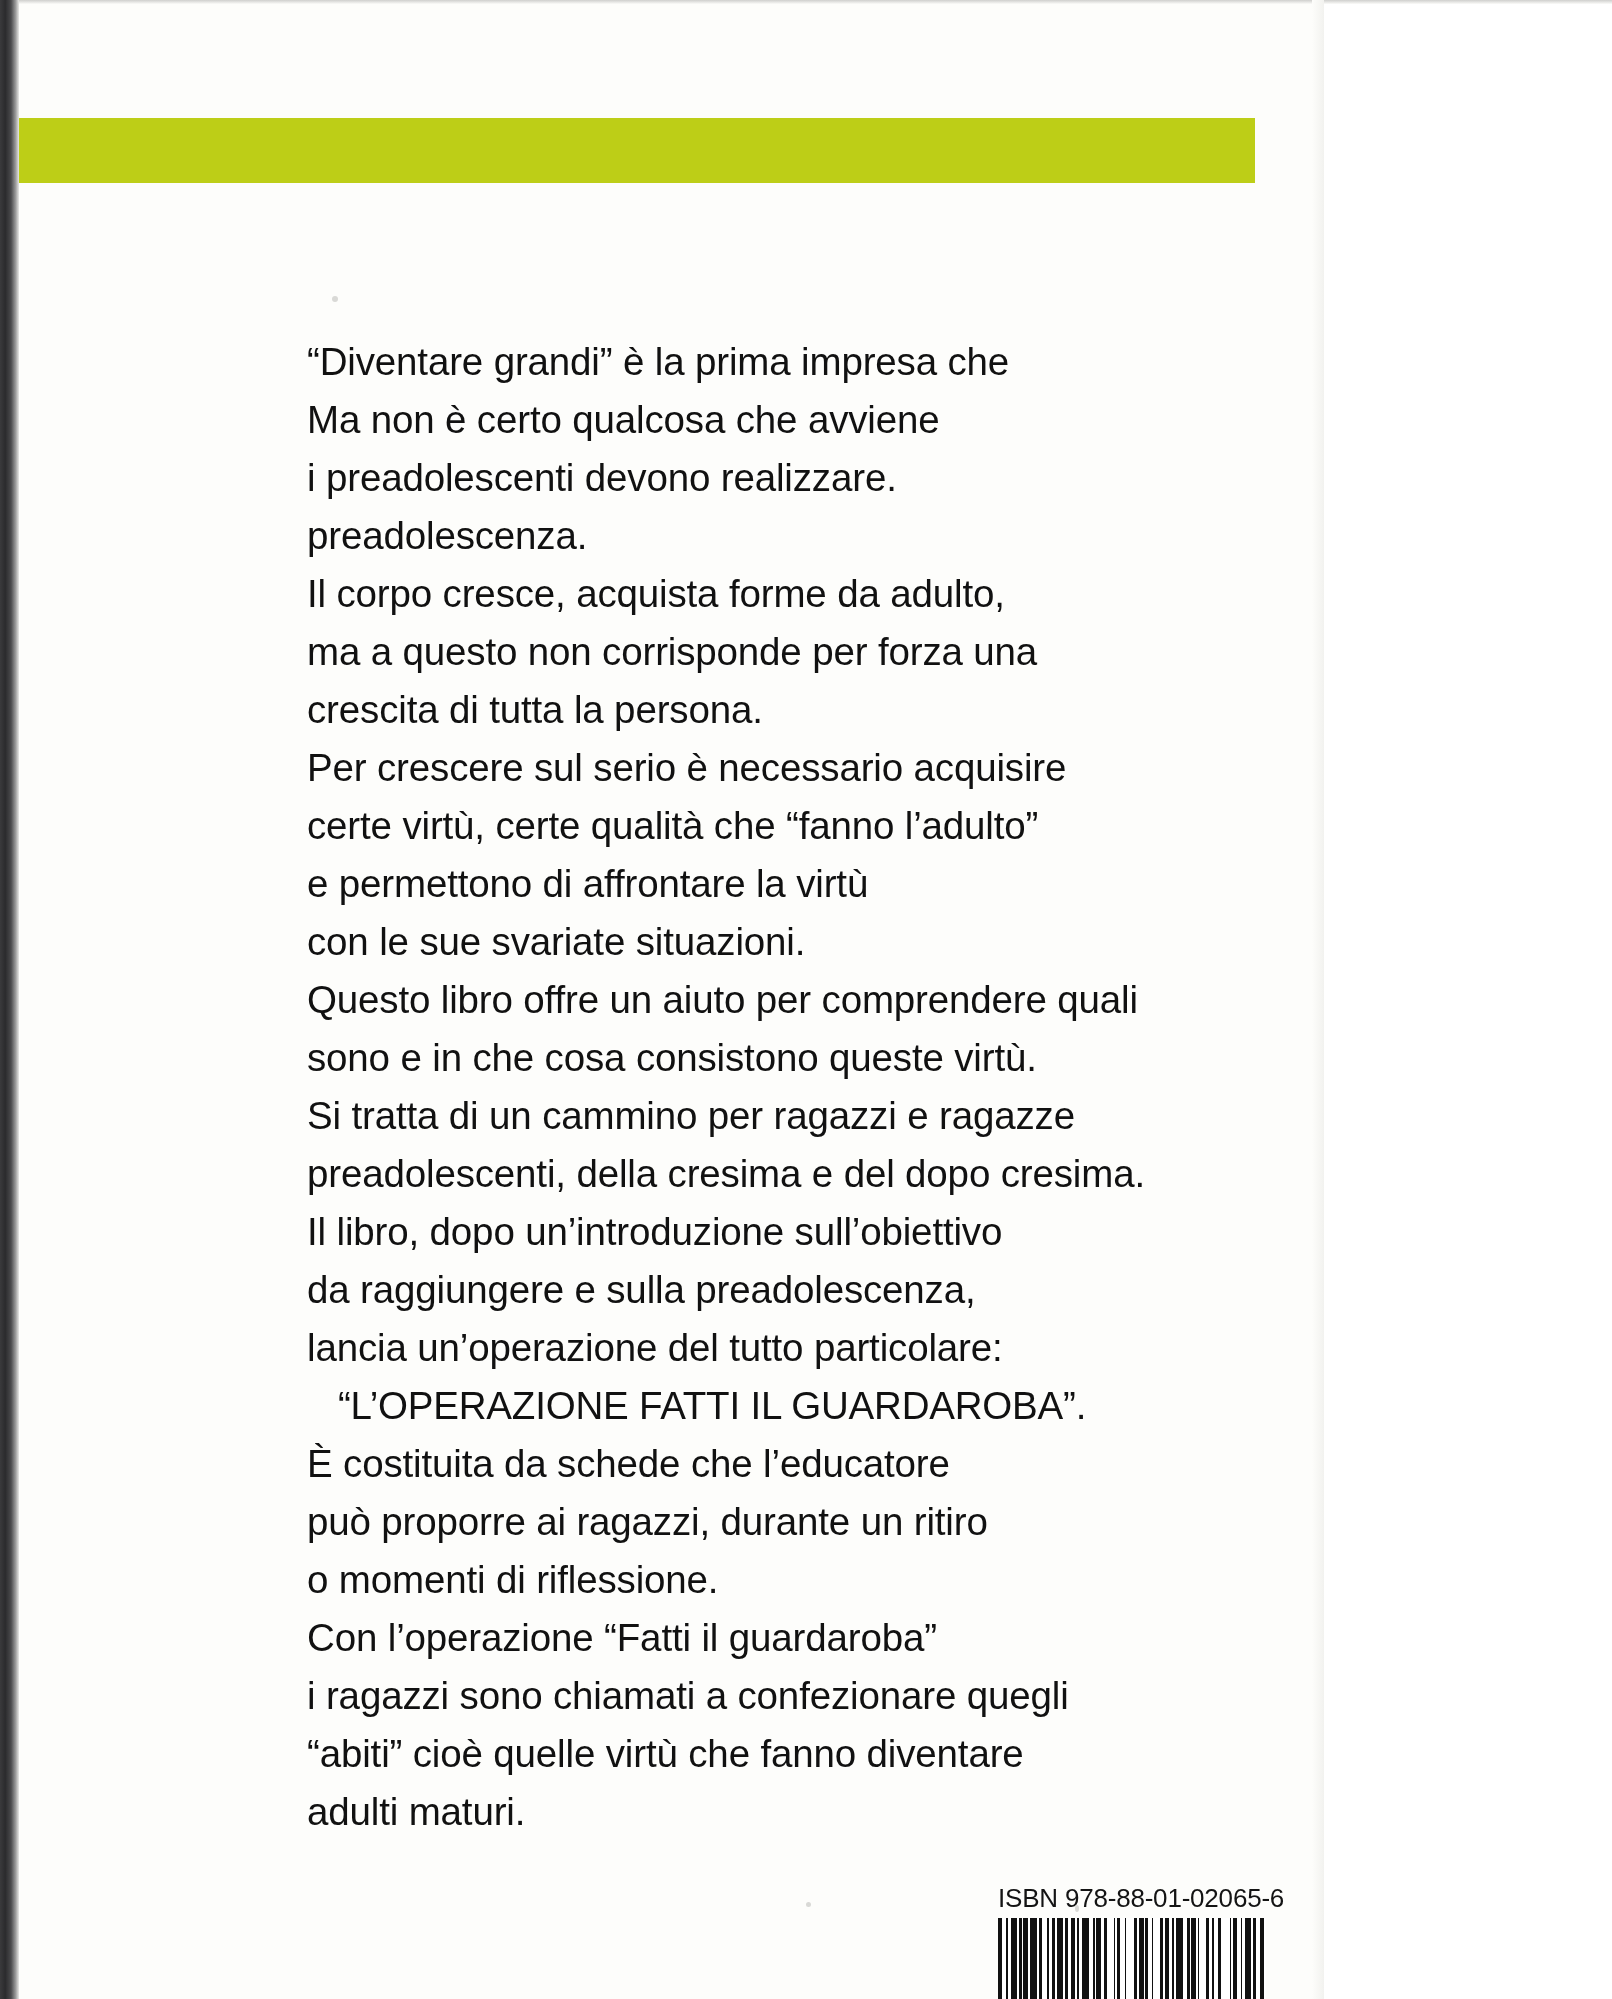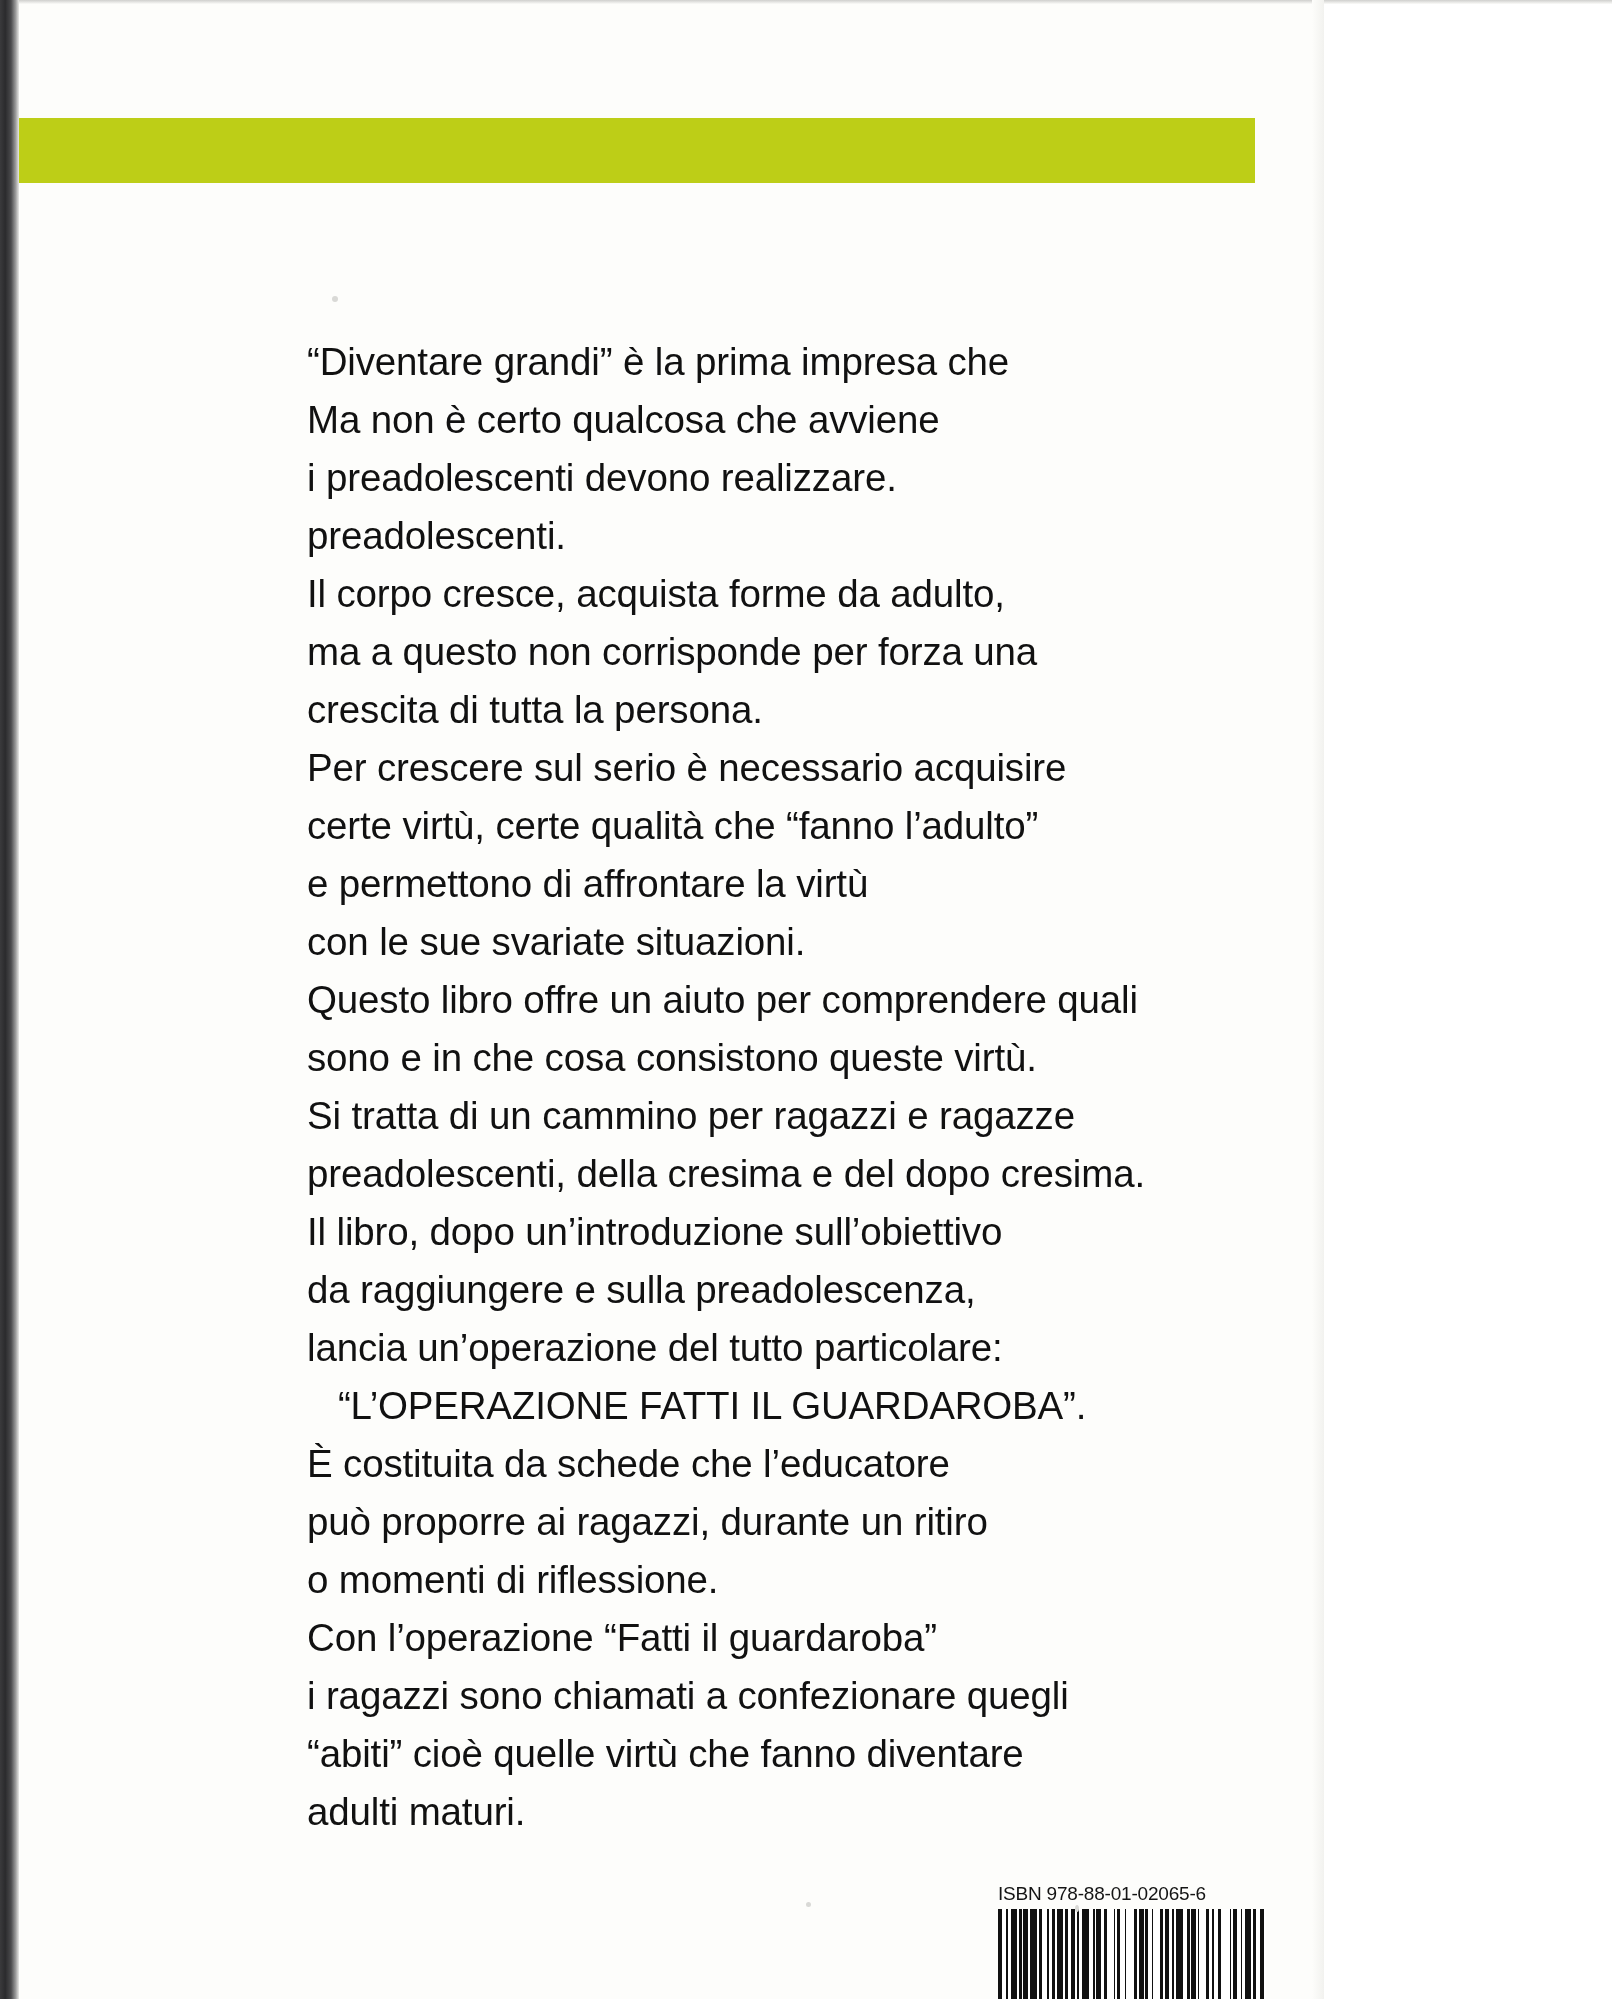--- a/index.html
+++ b/index.html
@@ -87,21 +87,21 @@
 
   
   #isbn-block {
     position: absolute;
     left: 998px;
     top: 1883px;
     width: 280px;
   }
   #isbn-text {
     font-family: "Liberation Sans", sans-serif;
-    font-size: 19px;
+    font-size: 26px;
     letter-spacing: -0.2px;
     color: #141414;
     white-space: nowrap;
     margin-bottom: 4px;
   }
   #barcode {
     position: relative;
     width: 268px;
     height: 112px;
     overflow: hidden;
@@ -129,21 +129,21 @@
   <div id="scan-edge-top"></div>
   <div id="scan-edge-left"></div>
   <div id="scan-edge-right"></div>
 
   <div id="accent-band"></div>
 
   <div id="blurb">
       <span class="blurb-line">“Diventare grandi” è la prima impresa che</span>
       <span class="blurb-line">Ma non è certo qualcosa che avviene</span>
       <span class="blurb-line">i preadolescenti devono realizzare.</span>
-      <span class="blurb-line">preadolescenti.</span>
+      <span class="blurb-line">preadolescenza.</span>
       <span class="blurb-line">Il corpo cresce, acquista forme da adulto,</span>
       <span class="blurb-line">ma a questo non corrisponde per forza una</span>
       <span class="blurb-line">crescita di tutta la persona.</span>
       <span class="blurb-line">Per crescere sul serio è necessario acquisire</span>
       <span class="blurb-line">certe virtù, certe qualità che “fanno l’adulto”</span>
       <span class="blurb-line">e permettono di affrontare la virtù</span>
       <span class="blurb-line">con le sue svariate situazioni.</span>
       <span class="blurb-line">Questo libro offre un aiuto per comprendere quali</span>
       <span class="blurb-line">sono e in che cosa consistono queste virtù.</span>
       <span class="blurb-line">Si tratta di un cammino per ragazzi e ragazze</span>

